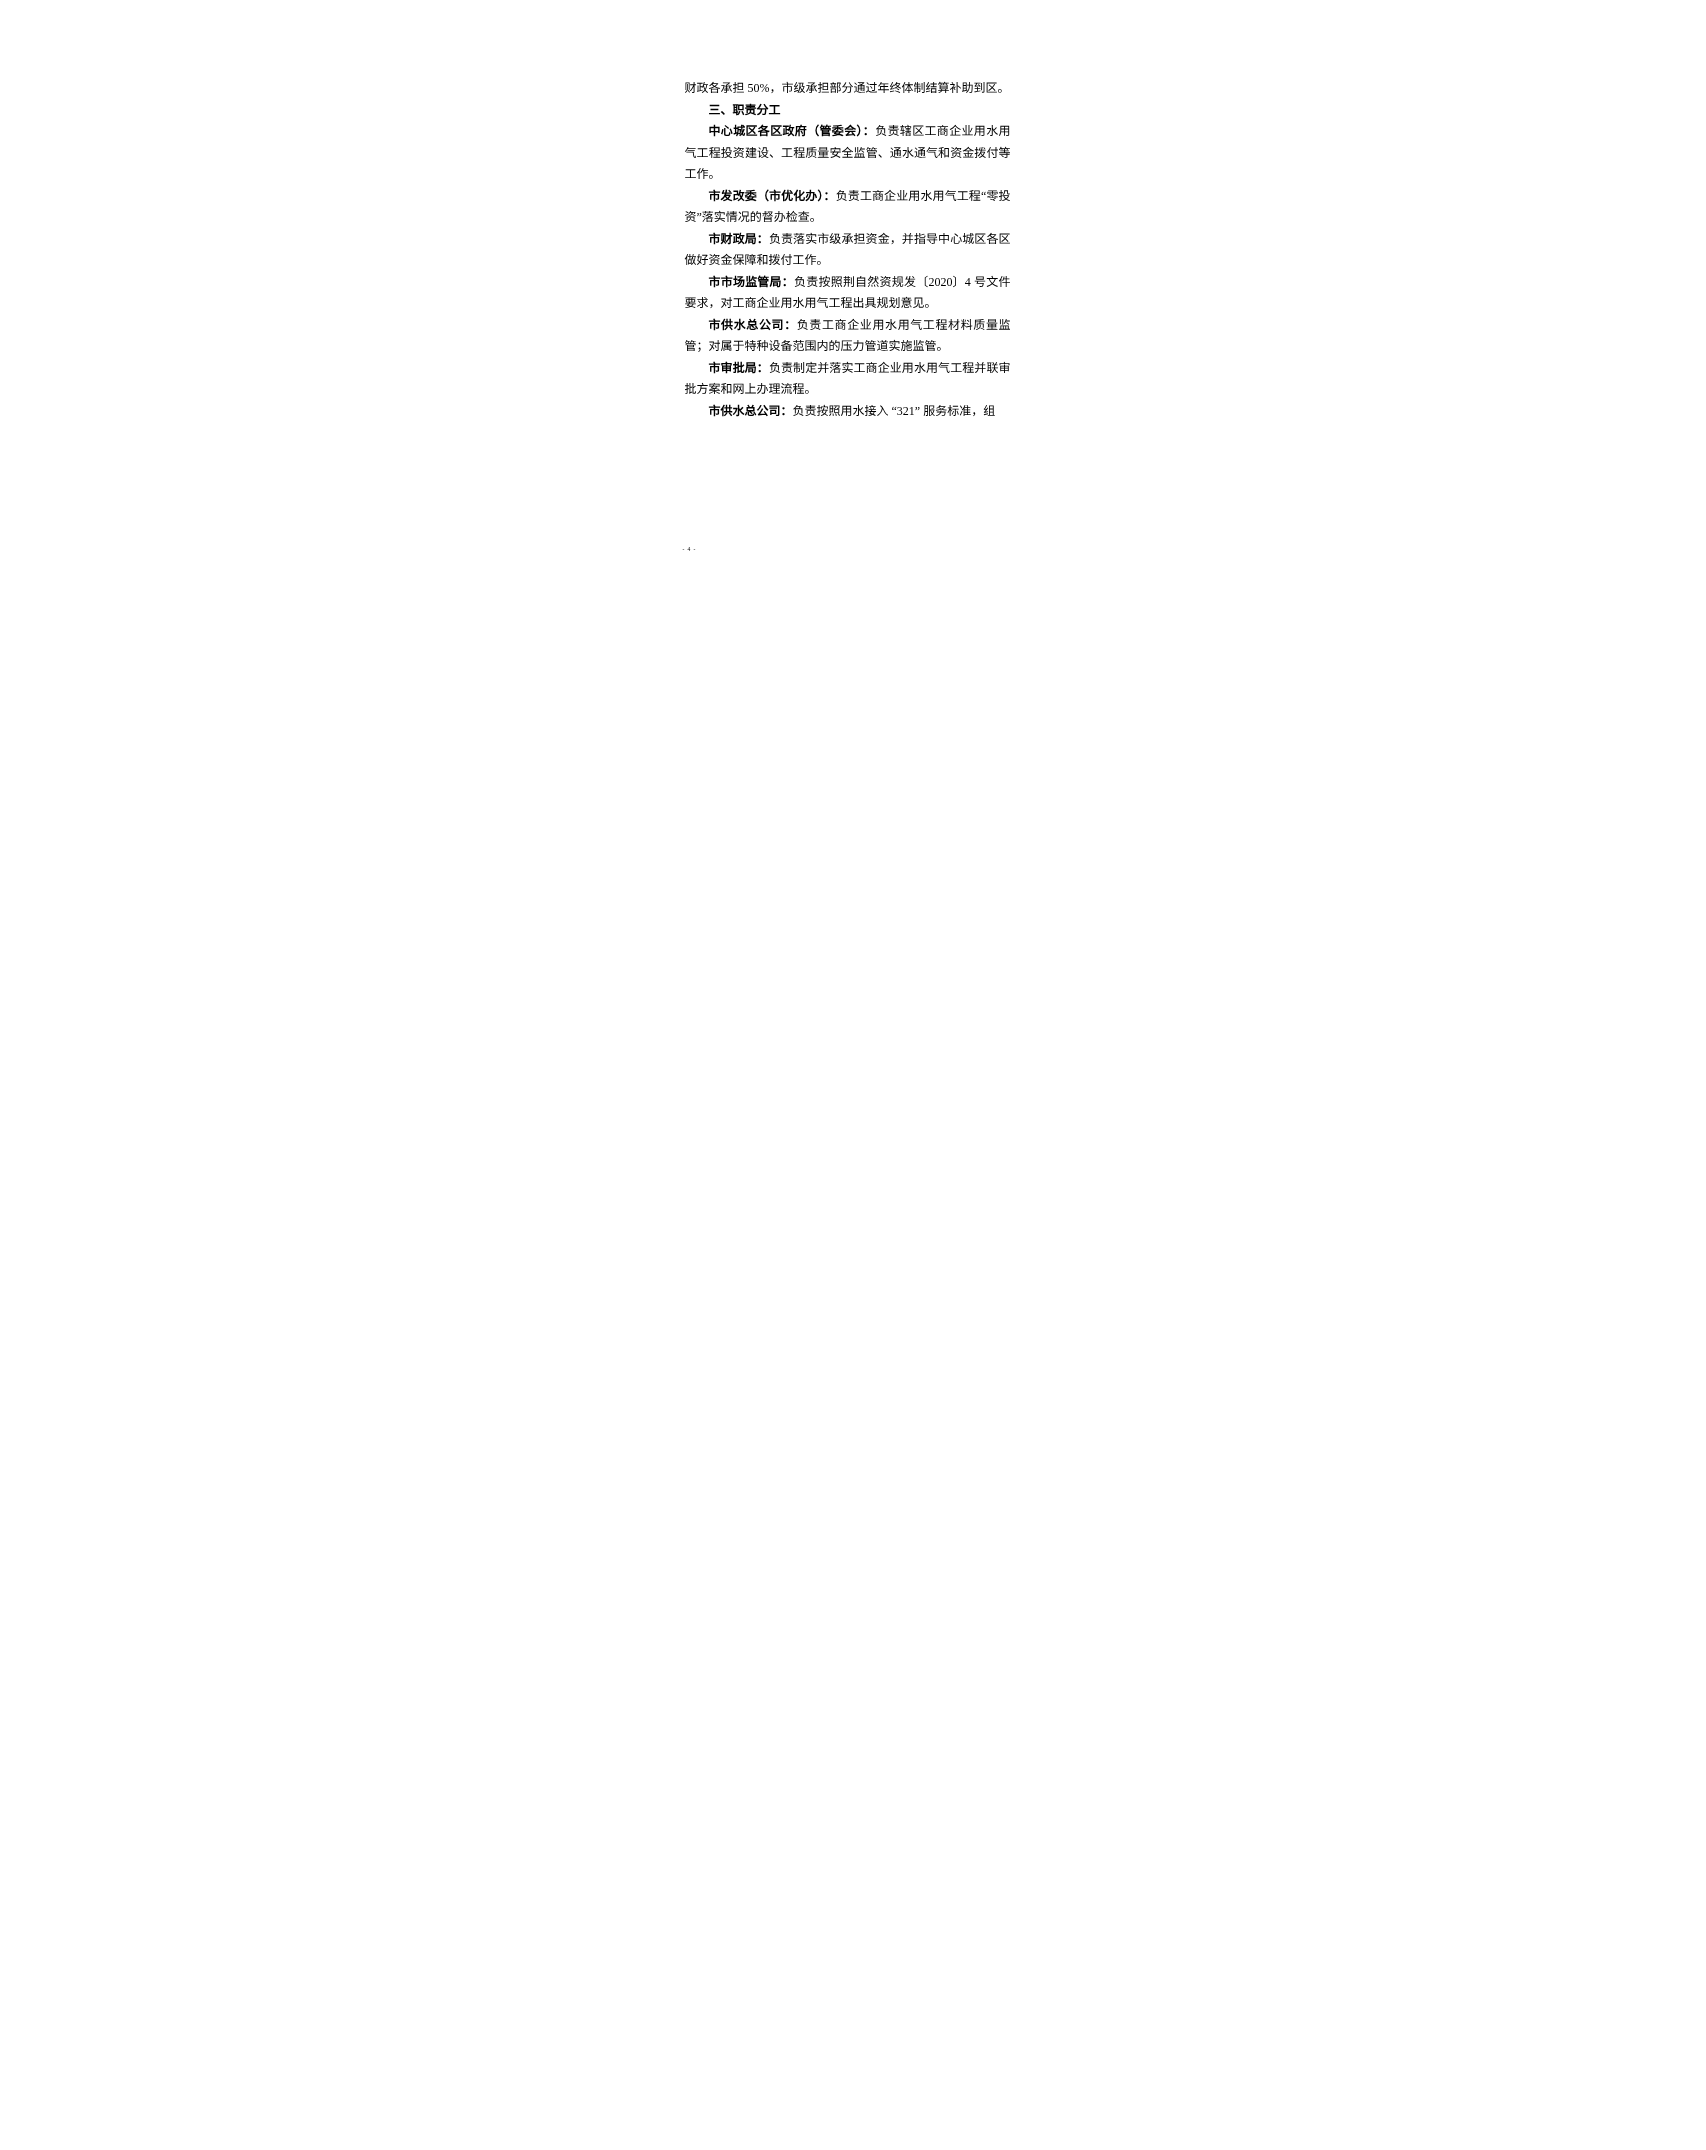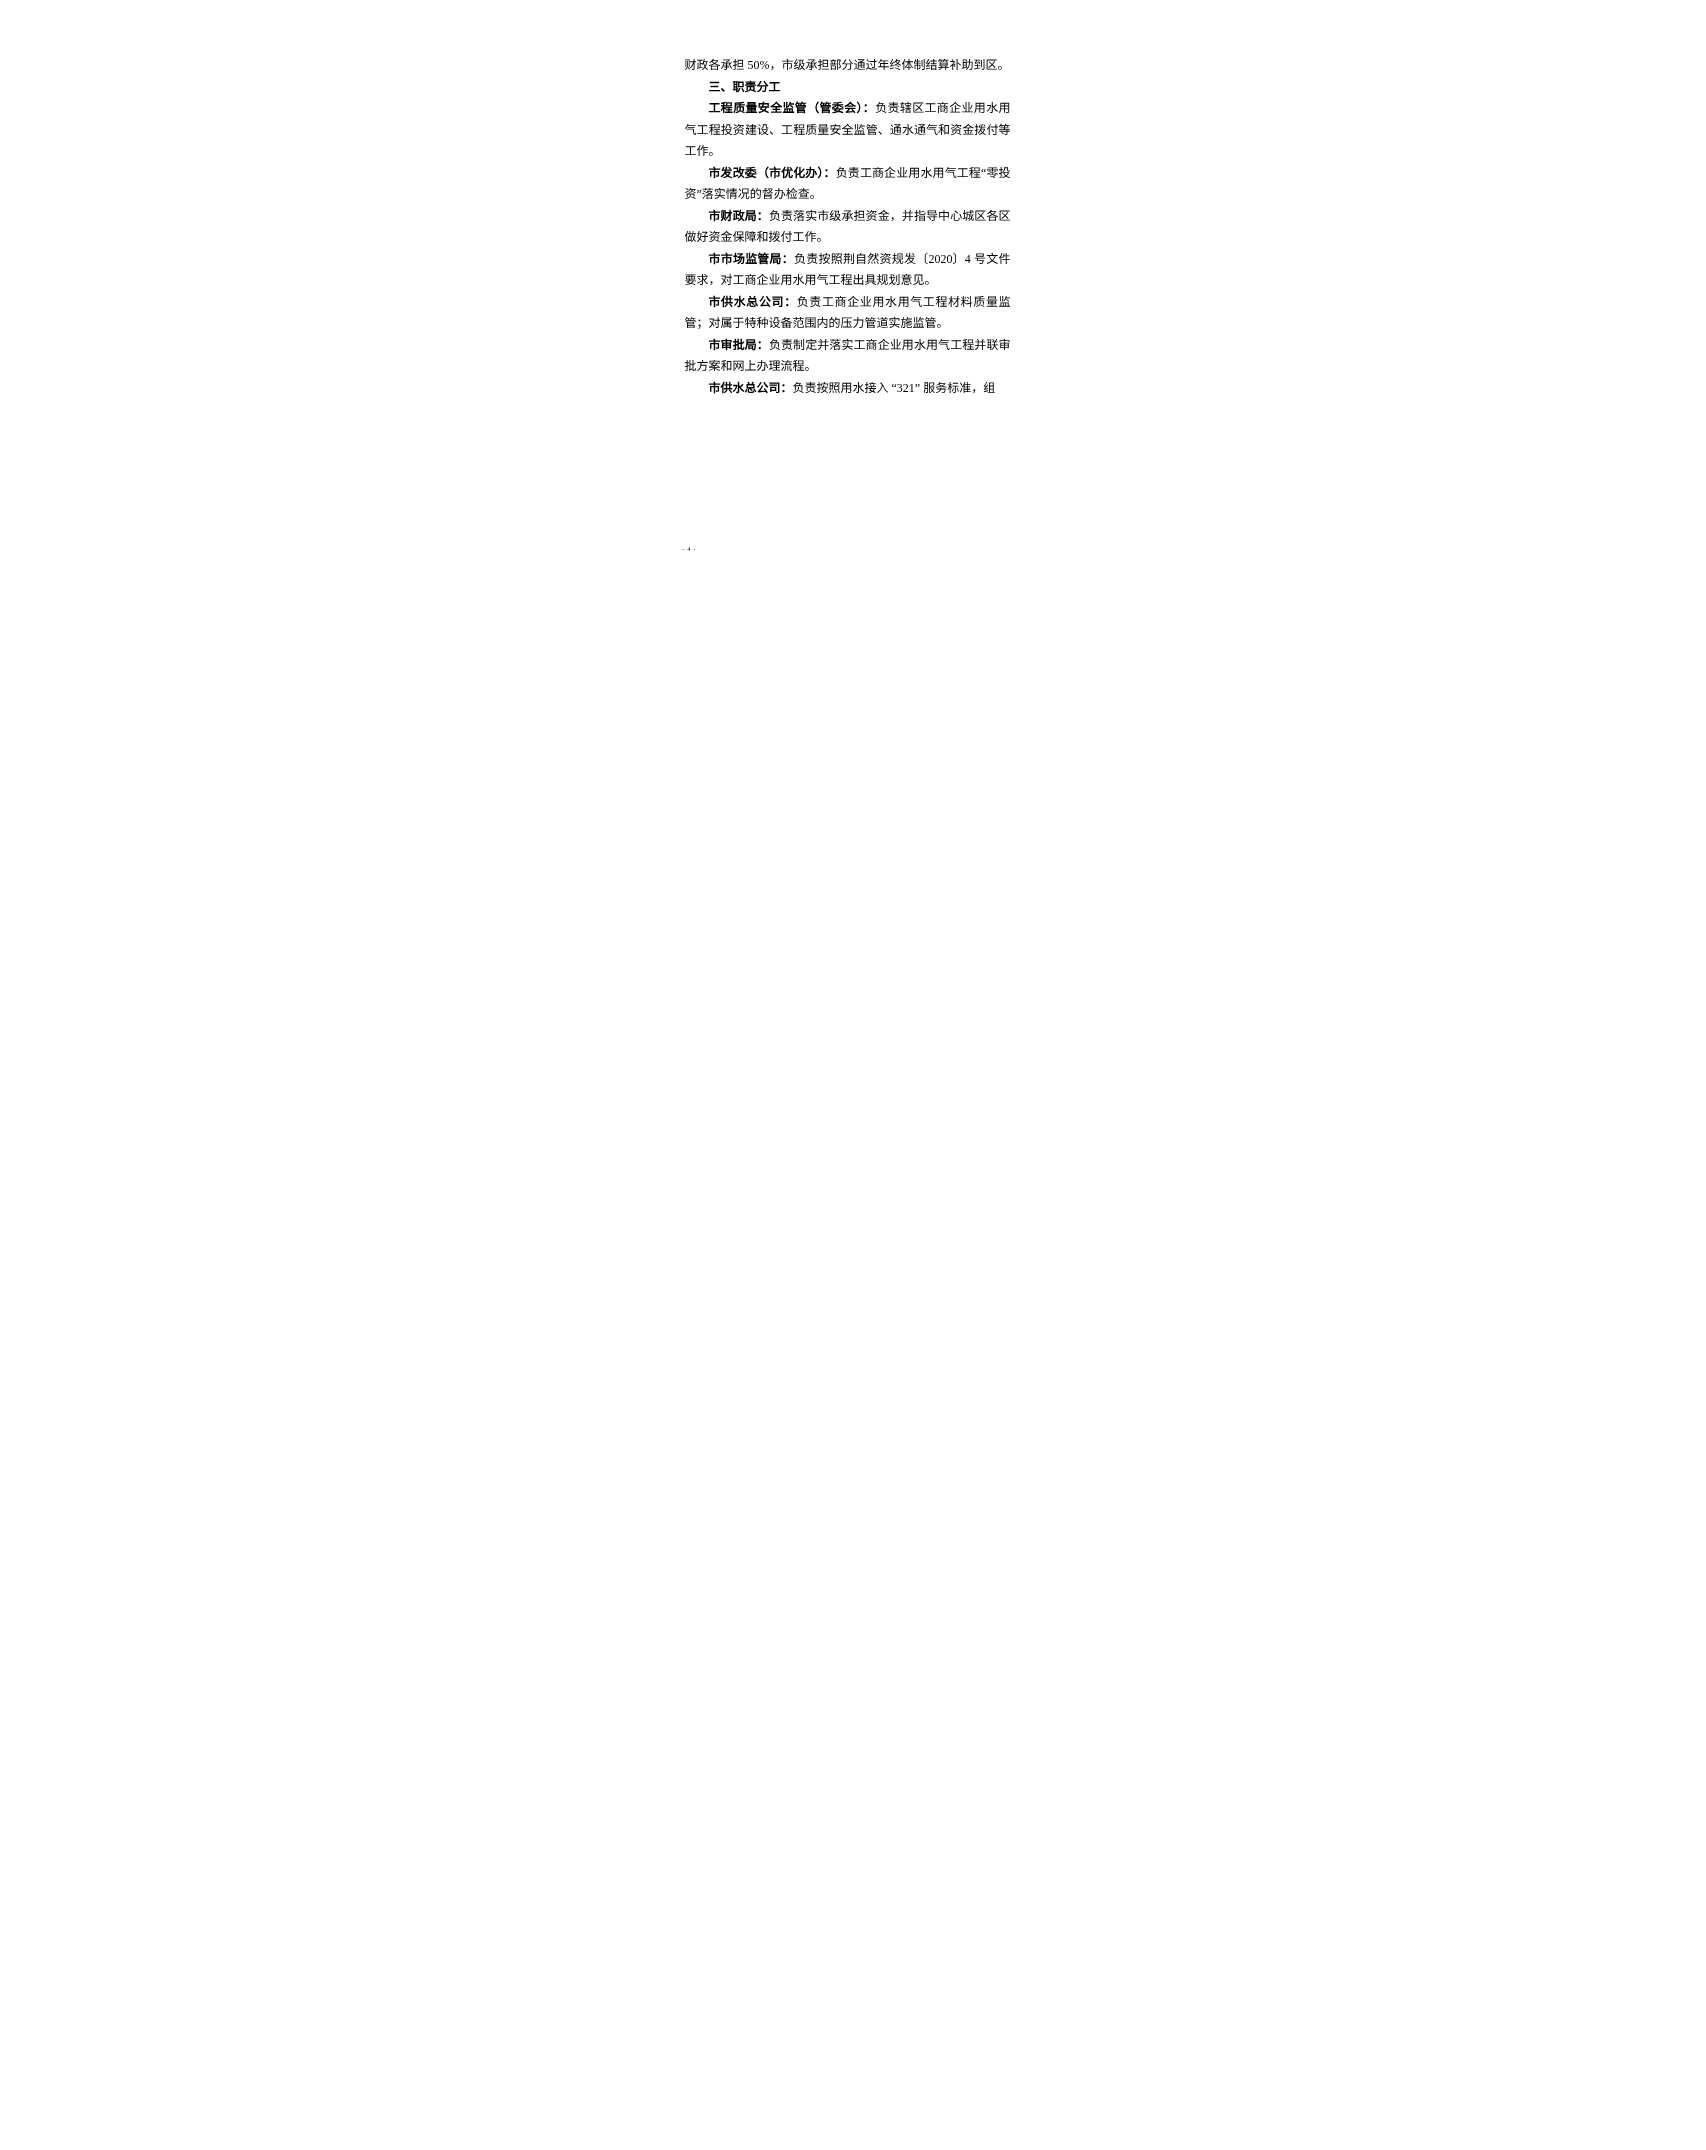--- a/index.html
+++ b/index.html
@@ -13,21 +13,21 @@
     height: 603px;
     margin: 0 auto;
     background: #ffffff;
     color: #000000;
     font-family: "Liberation Serif", serif;
     overflow: hidden;
   }
   .content {
     position: absolute;
     left: 45px;
-    top: 55px;
+    top: 78px;
     width: 326px;
   }
   .content p {
     margin: 0;
     font-size: 12px;
     line-height: 21.5px;
     text-align: justify;
     text-justify: inter-ideograph;
     word-break: break-all;
   }
@@ -59,21 +59,21 @@
 <body>
 
 <div class="page">
   <div class="content">
 
     <p class="no-indent"><span>财政各承担 50%，市级承担部分通过年终体制结算补助到区。</span></p>
 
     <p class="heading"><span>三、职责分工</span></p>
 
 
-    <p class="para"><span class="lead">工程质量安全监管（管委会）：</span><span>负责辖区工商企业用水用气工程投资建设、工程质量安全监管、通水通气和资金拨付等工作。</span></p>
+    <p class="para"><span class="lead">中心城区各区政府（管委会）：</span><span>负责辖区工商企业用水用气工程投资建设、工程质量安全监管、通水通气和资金拨付等工作。</span></p>
 
     <p class="para"><span class="lead">市发改委（市优化办）：</span><span>负责工商企业用水用气工程“零投资”落实情况的督办检查。</span></p>
 
     <p class="para"><span class="lead">市财政局：</span><span>负责落实市级承担资金，并指导中心城区各区做好资金保障和拨付工作。</span></p>
 
     <p class="para"><span class="lead">市市场监管局：</span><span>负责按照荆自然资规发〔2020〕4 号文件要求，对工商企业用水用气工程出具规划意见。</span></p>
 
     <p class="para"><span class="lead">市供水总公司：</span><span>负责工商企业用水用气工程材料质量监管；对属于特种设备范围内的压力管道实施监管。</span></p>
 
 

